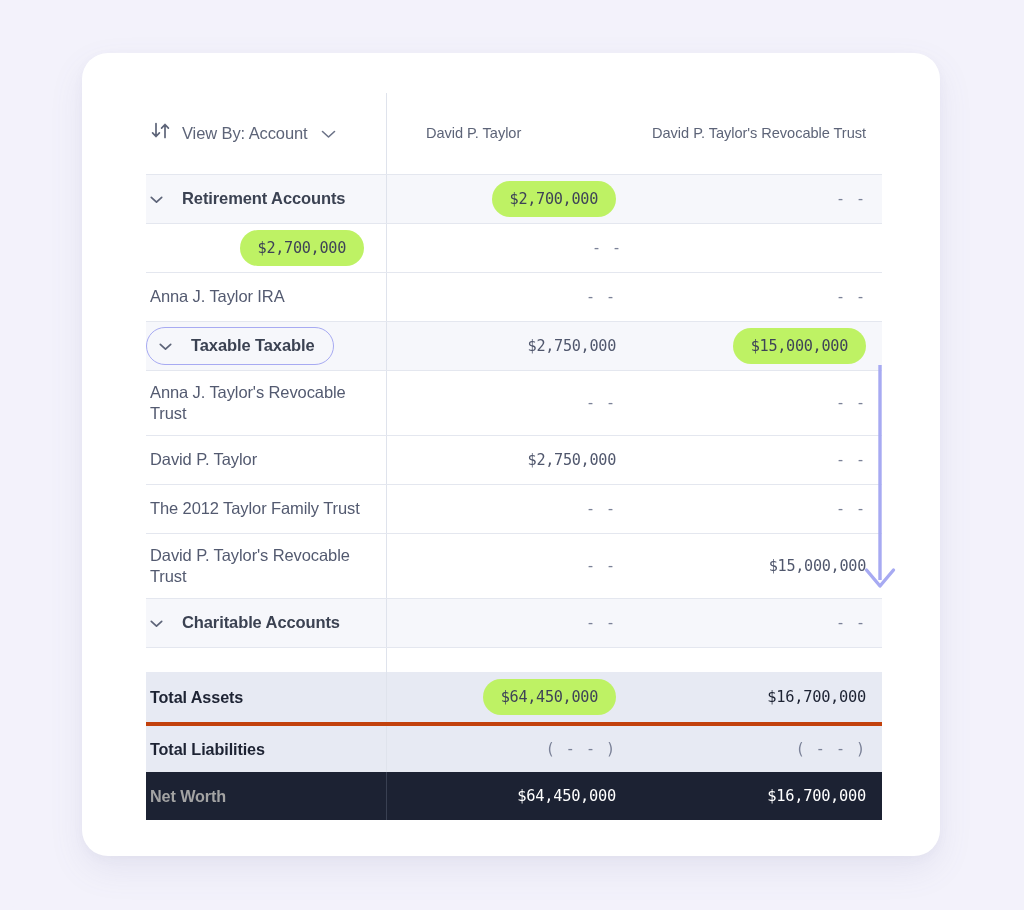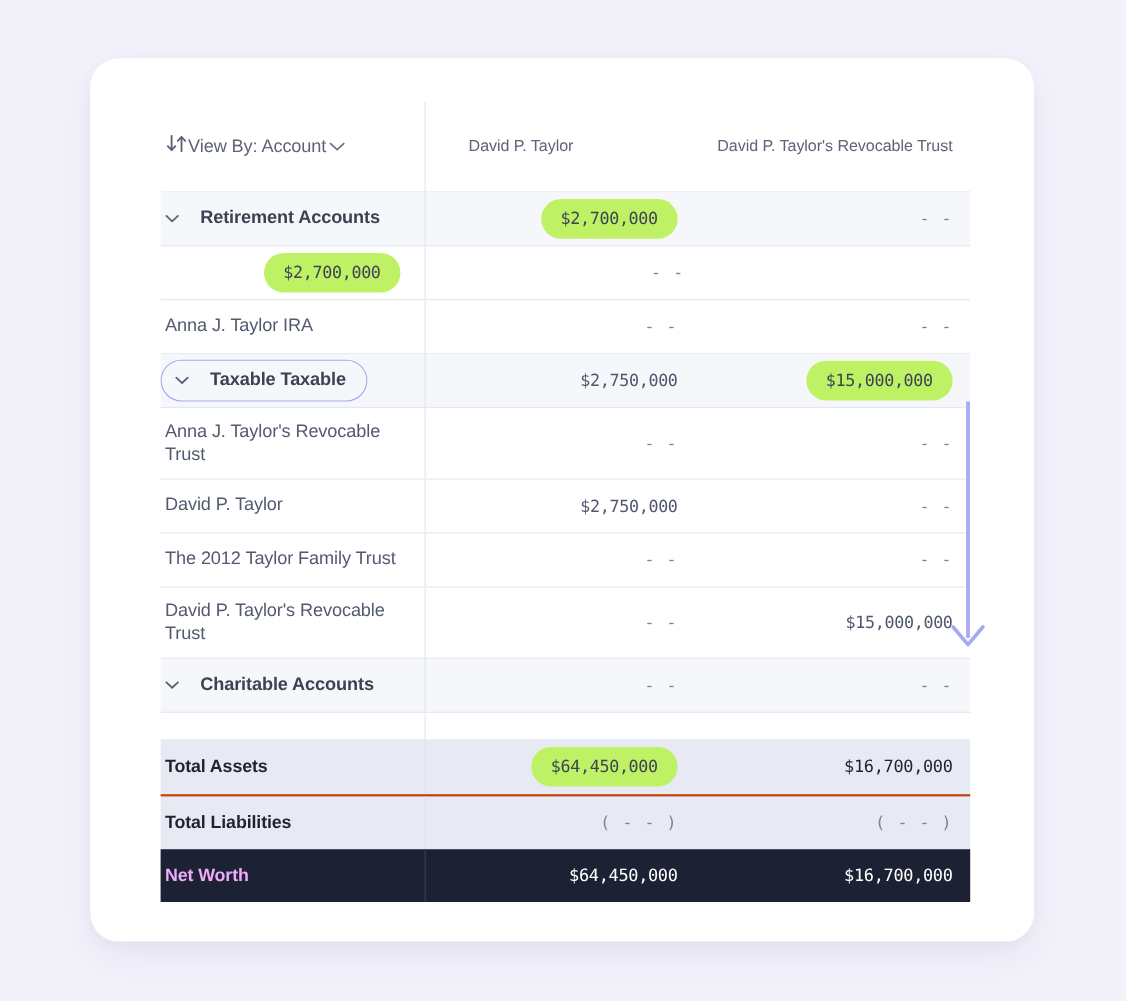--- a/index.html
+++ b/index.html
@@ -91,41 +91,42 @@
     height: 82px;
   }
   .hdr .cell-label {
     gap: 10px;
     color: #5d6478;
     font-size: 16.5px;
   }
   .viewby {
     display: flex;
     align-items: center;
+    gap: 11px;
     cursor: pointer;
   }
   .sort-ic { display: block; }
   .chev-dn { display: block; margin-left: 2px; }
 
   .hdr .col-hd {
     display: flex;
     align-items: center;
     font-size: 14.6px;
     color: #5d6478;
     line-height: 1.32;
     letter-spacing: -0.05px;
   }
   .hdr .col-hd.left  { justify-content: flex-start; padding-left: 40px; }
   .hdr .col-hd.right { justify-content: flex-end; padding-right: 16px; text-align: right; }
 
   
   .r-h { height: 49px; }        
   .r-h2 { height: 65px; }       
 
-  .brdr-t { border-top: 2px solid #c2410c; }
+  .brdr-t { border-top: 4px solid #c2410c; }
   .brdr-b { border-bottom: 1px solid #e4e7ef; }
 
   .group-bg { background: #f6f7fb; }
 
   .grouplabel {
     display: flex;
     align-items: center;
     gap: 19px;
     font-weight: bold;
     color: #3b4252;
@@ -154,21 +155,21 @@
 
   
   .gap { height: 24px; position: relative; }
 
   .sum-bg { background: #e7eaf3; }
   .sum { height: 50px; }
   .sum .cell-label { font-weight: bold; color: #1d2333; font-size: 16.2px; }
   .sum .cell-val { color: #1d2333; font-size: 15.4px; }
 
   .net { background: #1c2233; height: 48px; }
-  .net .cell-label { font-weight: bold; color: #f0abfc; font-size: 16.2px; }
+  .net .cell-label { font-weight: bold; color: #a3a3a3; font-size: 16.2px; }
   .net .cell-val { color: #ffffff; font-size: 15.4px; }
   .net .vline { background: #39405200; }
 </style>
 </head>
 <body>
 
 <div class="page-bg"></div>
 
 <div class="card">
   <div class="table">

